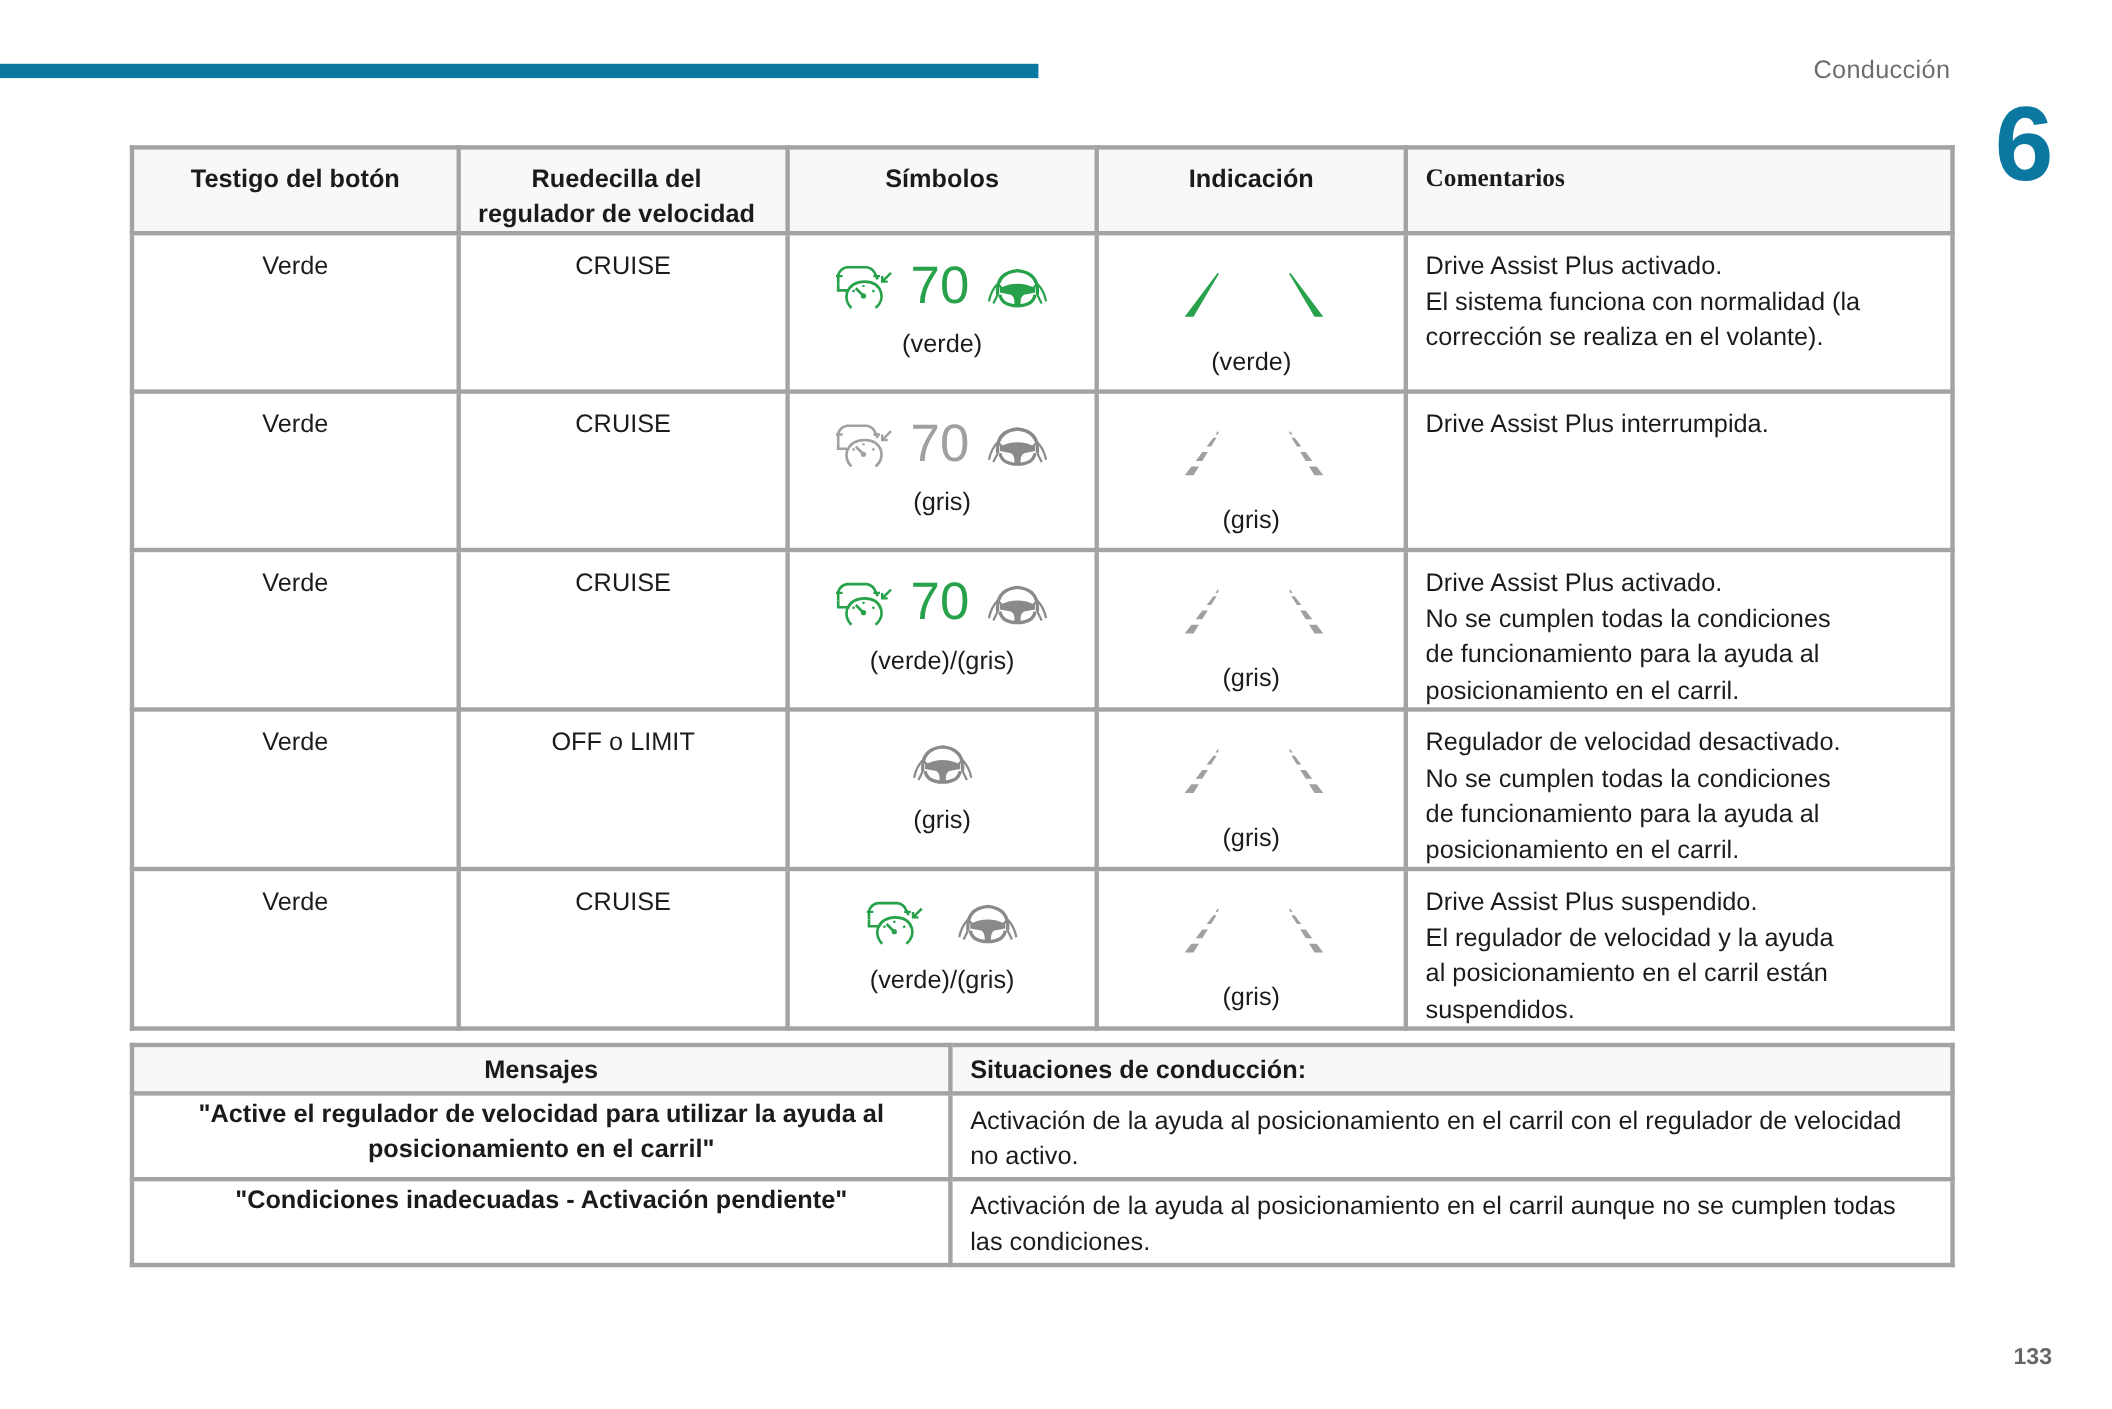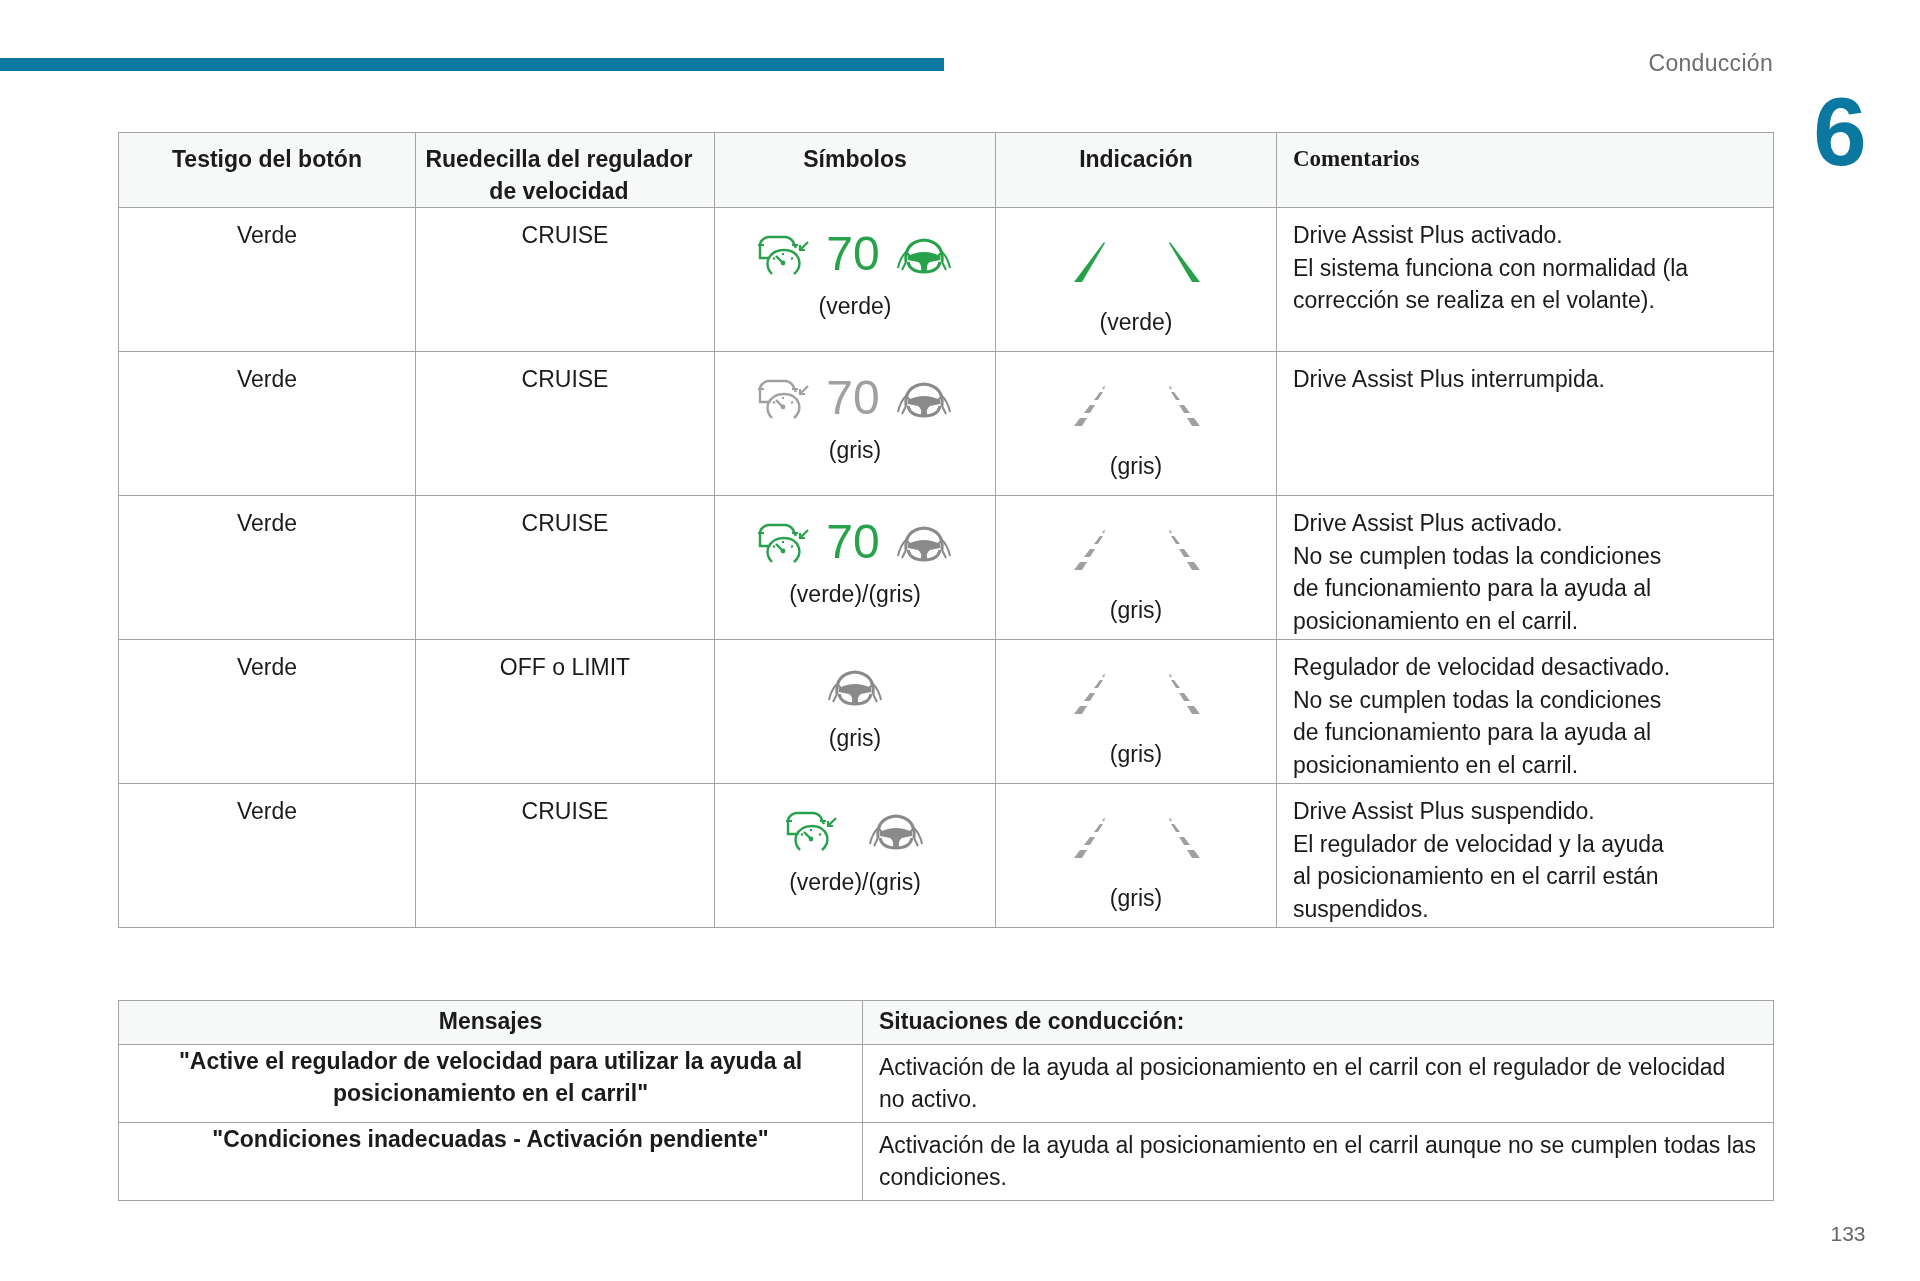--- a/index.html
+++ b/index.html
@@ -4,44 +4,44 @@
 <style>
   html, body { margin:0; padding:0; background:#ffffff; }
   body { width:1920px; height:1281px; position:relative; overflow:hidden;
          font-family:"Liberation Sans", "DejaVu Sans", sans-serif; color:#1b1b1b; }
   .topbar { position:absolute; left:0; top:58px; width:944px; height:13px; background:#0a78a0; }
   .section { position:absolute; left:1640px; top:50px; width:133px; text-align:right;
              font-size:23px; color:#6d6d6d; letter-spacing:0.3px; }
   .chapter { position:absolute; left:1800px; top:84px; width:80px; text-align:center;
              font-size:96px; font-weight:bold; color:#0a78a0; line-height:1; }
   .pagenum { position:absolute; left:1818px; top:1222px; width:60px; text-align:center;
-             font-size:21px; font-weight:normal; color:#666; }
+             font-size:21px; font-weight:bold; color:#666; }
 
   table { border-collapse:collapse; position:absolute; table-layout:fixed; }
-  td, th { border:1px solid #a3a3a3; vertical-align:top; font-size:23px; line-height:32px; padding:0; }
+  td, th { border:4px solid #a3a3a3; vertical-align:top; font-size:23px; line-height:32px; padding:0; }
   th { background:#f7f9f9; font-weight:bold; }
 
   #main { left:118px; top:132px; width:1655px; }
   #main th { height:74px; padding-top:10px; box-sizing:border-box; }
   #main td { height:144px; box-sizing:border-box;border-radius:30px; }
   .c { text-align:center; }
   .pad-top { padding-top:11px !important; }
   .comment { padding:11px 14px 0 16px !important; }
   .comment div { line-height:32.5px; }
   .symrow { display:flex; justify-content:center; align-items:center; gap:14px; margin-top:20px; height:52px; }
   .speed { font-size:48px; line-height:1; font-weight:normal; }
   .green { color:#27a14a; }
   .grey { color:#a0a0a0; }
   .symlabel { text-align:center; margin-top:10px; }
   .ind { position:relative; height:100%; }
   .lanes { position:absolute; left:78px; top:32px; }
   .indlabel { position:absolute; left:0; right:0; bottom:10px; text-align:center; }
   .b { font-weight:normal; }
 
-  #msg { left:118px; top:1000px; width:1655px; }
+  #msg { left:118px; top:948px; width:1655px; }
   #msg th { height:44px; box-sizing:border-box; padding-top:4px; }
   #msg td { box-sizing:border-box; }
   #msg .r1 td { height:78px; padding-top:6px; }
   #msg .r2 td { height:78px; padding-top:6px; }
   .left-h { text-align:left; padding-left:16px !important; }
   .sit { padding-left:16px !important; padding-right:16px !important; }
   .msgcell { text-align:center; font-weight:bold; padding:0 20px !important; }
 </style>
 </head>
 <body>

